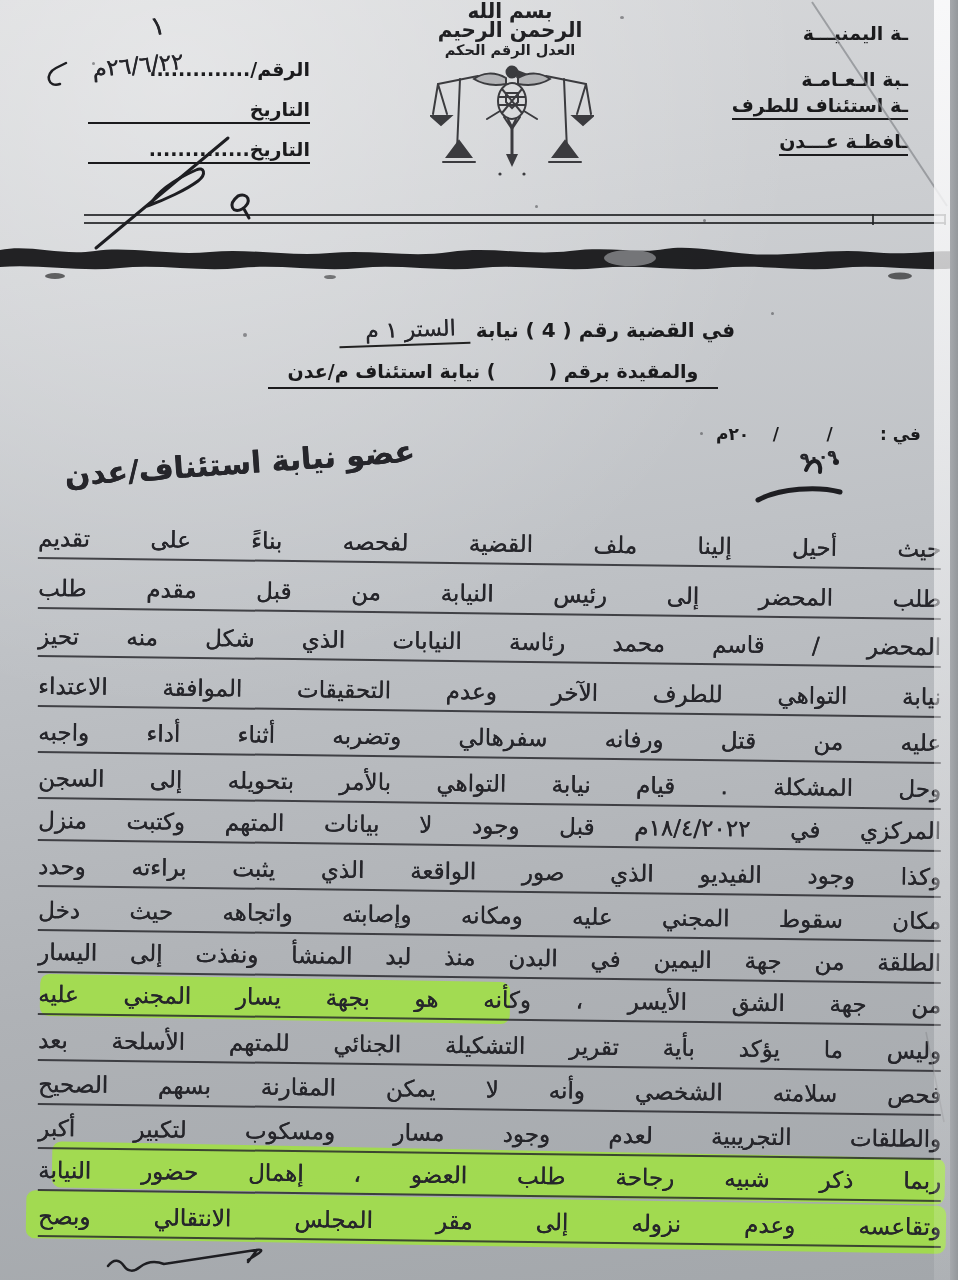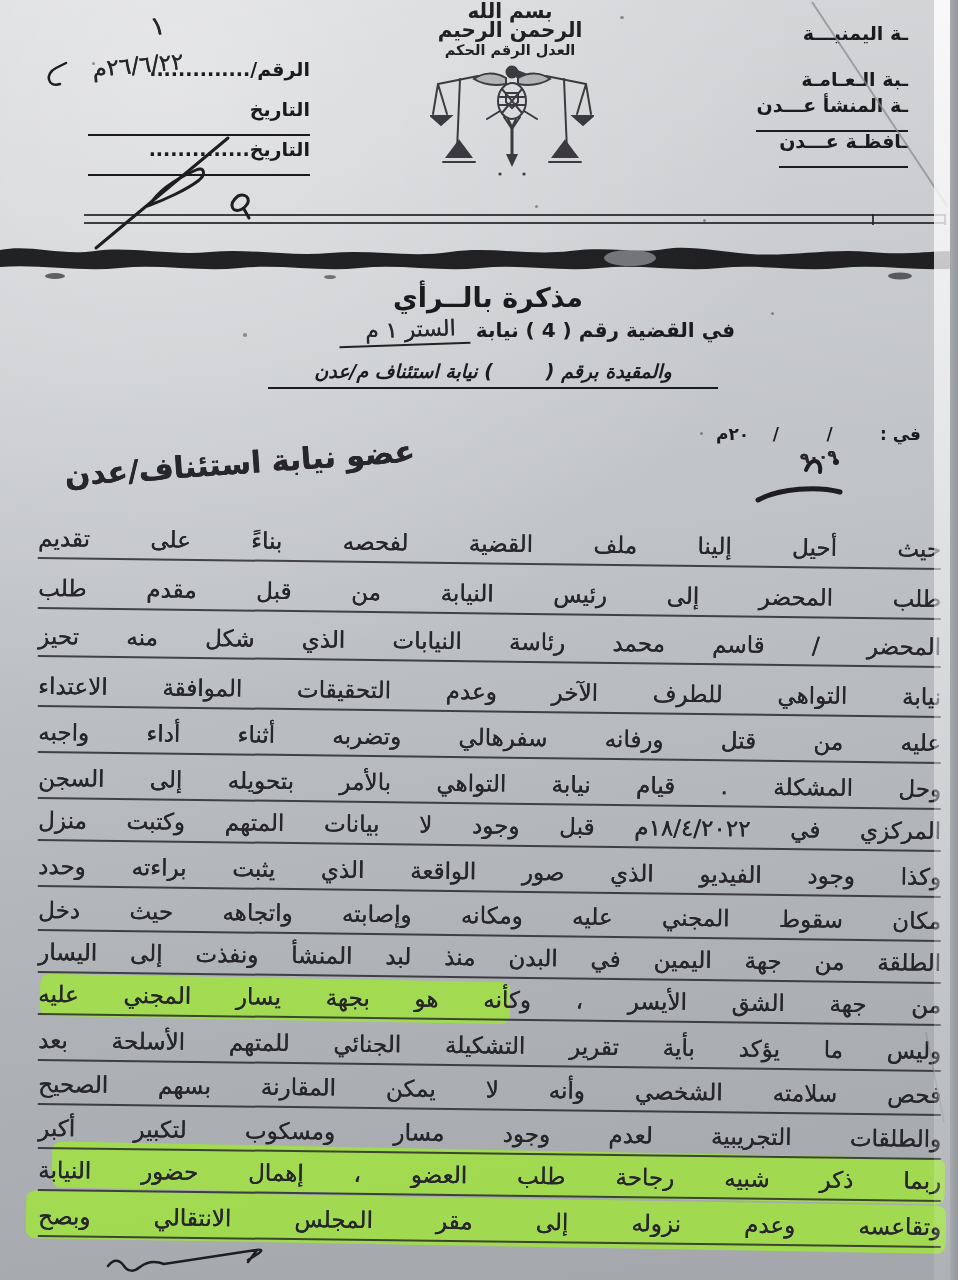--- a/index.html
+++ b/index.html
@@ -10,32 +10,32 @@
       linear-gradient(172deg,#d8d9db 0%,#cdcfd2 20%,#bec1c5 46%,#afb2b6 72%,#a3a7ab 100%);}
   .abs{position:absolute;}
   .printed{font-weight:bold;color:#1b1b1d;}
   .rtl{direction:rtl;unicode-bidi:embed;}
   .hand{color:#26262b;text-shadow:.35px 0 0 currentColor;}
   
   .hl-row{position:absolute;direction:rtl;text-align:right;font-size:19px;white-space:nowrap;margin-top:32px;}
   .dots{letter-spacing:1px;font-weight:bold;}
   
   .hr-row{position:absolute;left:690px;width:218px;direction:rtl;text-align:right;font-size:19px;white-space:nowrap;letter-spacing:.5px;}
-  .uline{border-bottom:2px solid #1b1b1d;padding-bottom:14px;}
+  .uline{border-bottom:2px solid #1b1b1d;padding-bottom:2px;}
   
   .bismillah{left:432px;top:2px;width:156px;text-align:center;font-size:20px;font-weight:bold;color:#212124;line-height:.92;letter-spacing:-1px;transform:scaleY(1.05);}
   .motto{left:436px;top:42px;width:148px;text-align:center;font-size:14.5px;font-weight:bold;color:#212124;letter-spacing:.5px;}
   
   .sep-line{position:absolute;left:84px;width:862px;height:2px;background:#222326;opacity:.85;}
   .sep-tick{position:absolute;width:2px;height:11px;background:#222326;opacity:.85;}
   
   .doc-title{left:318px;top:282px;width:340px;text-align:center;font-size:27px;letter-spacing:1px;}
   .case-line{left:255px;top:317px;width:480px;direction:rtl;text-align:right;font-size:20px;white-space:nowrap;}
   .case-hand{display:inline-block;font-weight:normal;font-size:22px;border-bottom:2px solid #222;padding:0 14px 2px 26px;transform:rotate(-2deg);}
-  .reg-line{left:268px;top:360px;width:450px;direction:rtl;text-align:center;font-size:19px;border-bottom:2px solid #1b1b1d;padding-bottom:5px;white-space:pre;font-style:italic;}
+  .reg-line{left:268px;top:360px;width:450px;direction:rtl;text-align:center;font-size:19px;border-bottom:2px solid #1b1b1d;padding-bottom:5px;white-space:pre;}
   .date-line{left:706px;top:424px;width:215px;direction:rtl;text-align:right;font-size:17px;white-space:pre;letter-spacing:1px;}
   .date-hand{left:800px;top:448px;font-size:15px;font-weight:bold;transform:rotate(-6deg);letter-spacing:2px;}
   .recipient{left:55px;top:446px;width:360px;direction:rtl;font-size:30px;font-weight:bold;transform:rotate(-4deg);letter-spacing:-.5px;white-space:nowrap;}
   
   .body-wrap{left:38px;top:522px;width:903px;height:744px;z-index:2;}
   .bl{position:absolute;left:0;width:100%;direction:rtl;font-size:23px;line-height:38px;
       text-align:right;text-align-last:justify;word-spacing:3px;
       border-bottom:2px solid rgba(36,36,42,.82);
       transform:rotate(.7deg);transform-origin:100% 50%;white-space:nowrap;}
   .hilite{position:absolute;z-index:1;background:rgba(160,228,60,.82);border-radius:9px;}
@@ -110,40 +110,39 @@
     </g>
   </svg>
 
   <div class="hr-row printed" style="top:22px;">
     <span>ـة اليمنيـــة</span>
   </div>
   <div class="hr-row printed" style="top:68px;">
     <span>ـبة الـعـامـة</span>
   </div>
   <div class="hr-row printed" style="top:94px;">
-    <span class="uline">ـة المنشأ عـــدن</span>
+    <span class="uline">ـة استئناف للطرف</span>
   </div>
   <div class="hr-row printed" style="top:130px;">
     <span class="uline">ـافظـة عـــدن</span>
   </div>
 
   <div class="sep-line" style="top:214px;"></div>
   <div class="sep-line" style="top:222px;"></div>
   <div class="sep-tick" style="left:872px;top:214px;"></div>
   <div class="sep-tick" style="left:944px;top:214px;"></div>
 
   <svg class="abs" style="left:0;top:236px;" width="958" height="46" viewBox="0 0 958 46">
     <path fill="#0d0d0f" opacity=".9" d="M0,14 C30,8 60,20 95,15 C130,10 170,20 210,16 C250,12 290,21 330,17 C370,13 410,22 450,16 C490,10 530,20 570,15 C610,10 640,18 665,13 C690,9 720,16 750,18 C790,21 830,12 870,16 C910,20 940,13 958,16 L958,32 C920,36 880,28 840,32 C800,36 760,28 720,32 C680,36 640,28 600,32 C560,36 520,28 480,32 C440,36 400,28 360,32 C320,36 280,28 240,32 C200,36 160,28 120,32 C80,36 40,28 0,31 Z"></path>
     <ellipse cx="630" cy="22" rx="26" ry="8" fill="#b9bcc0" opacity=".55"></ellipse>
     <ellipse cx="55" cy="40" rx="10" ry="3" fill="#0d0d0f" opacity=".6"></ellipse>
     <ellipse cx="900" cy="40" rx="12" ry="3.5" fill="#0d0d0f" opacity=".6"></ellipse>
     <ellipse cx="330" cy="41" rx="6" ry="2" fill="#0d0d0f" opacity=".5"></ellipse>
   </svg>
 
-  <div class="abs printed doc-title rtl">مذكرة بالــرأي</div>
 
   <div class="abs case-line">
     <span class="printed">في القضية رقم ( 4 ) نيابة</span>
     <span class="hand case-hand">الستر ١ م</span>
   </div>
 
   <div class="abs printed reg-line">والمقيدة برقم (        ) نيابة استئناف م/عدن</div>
 
   <div class="abs printed date-line">في :        /        /    ٢٠م</div>
   <div class="abs hand date-hand">٩٠٠٩</div>

